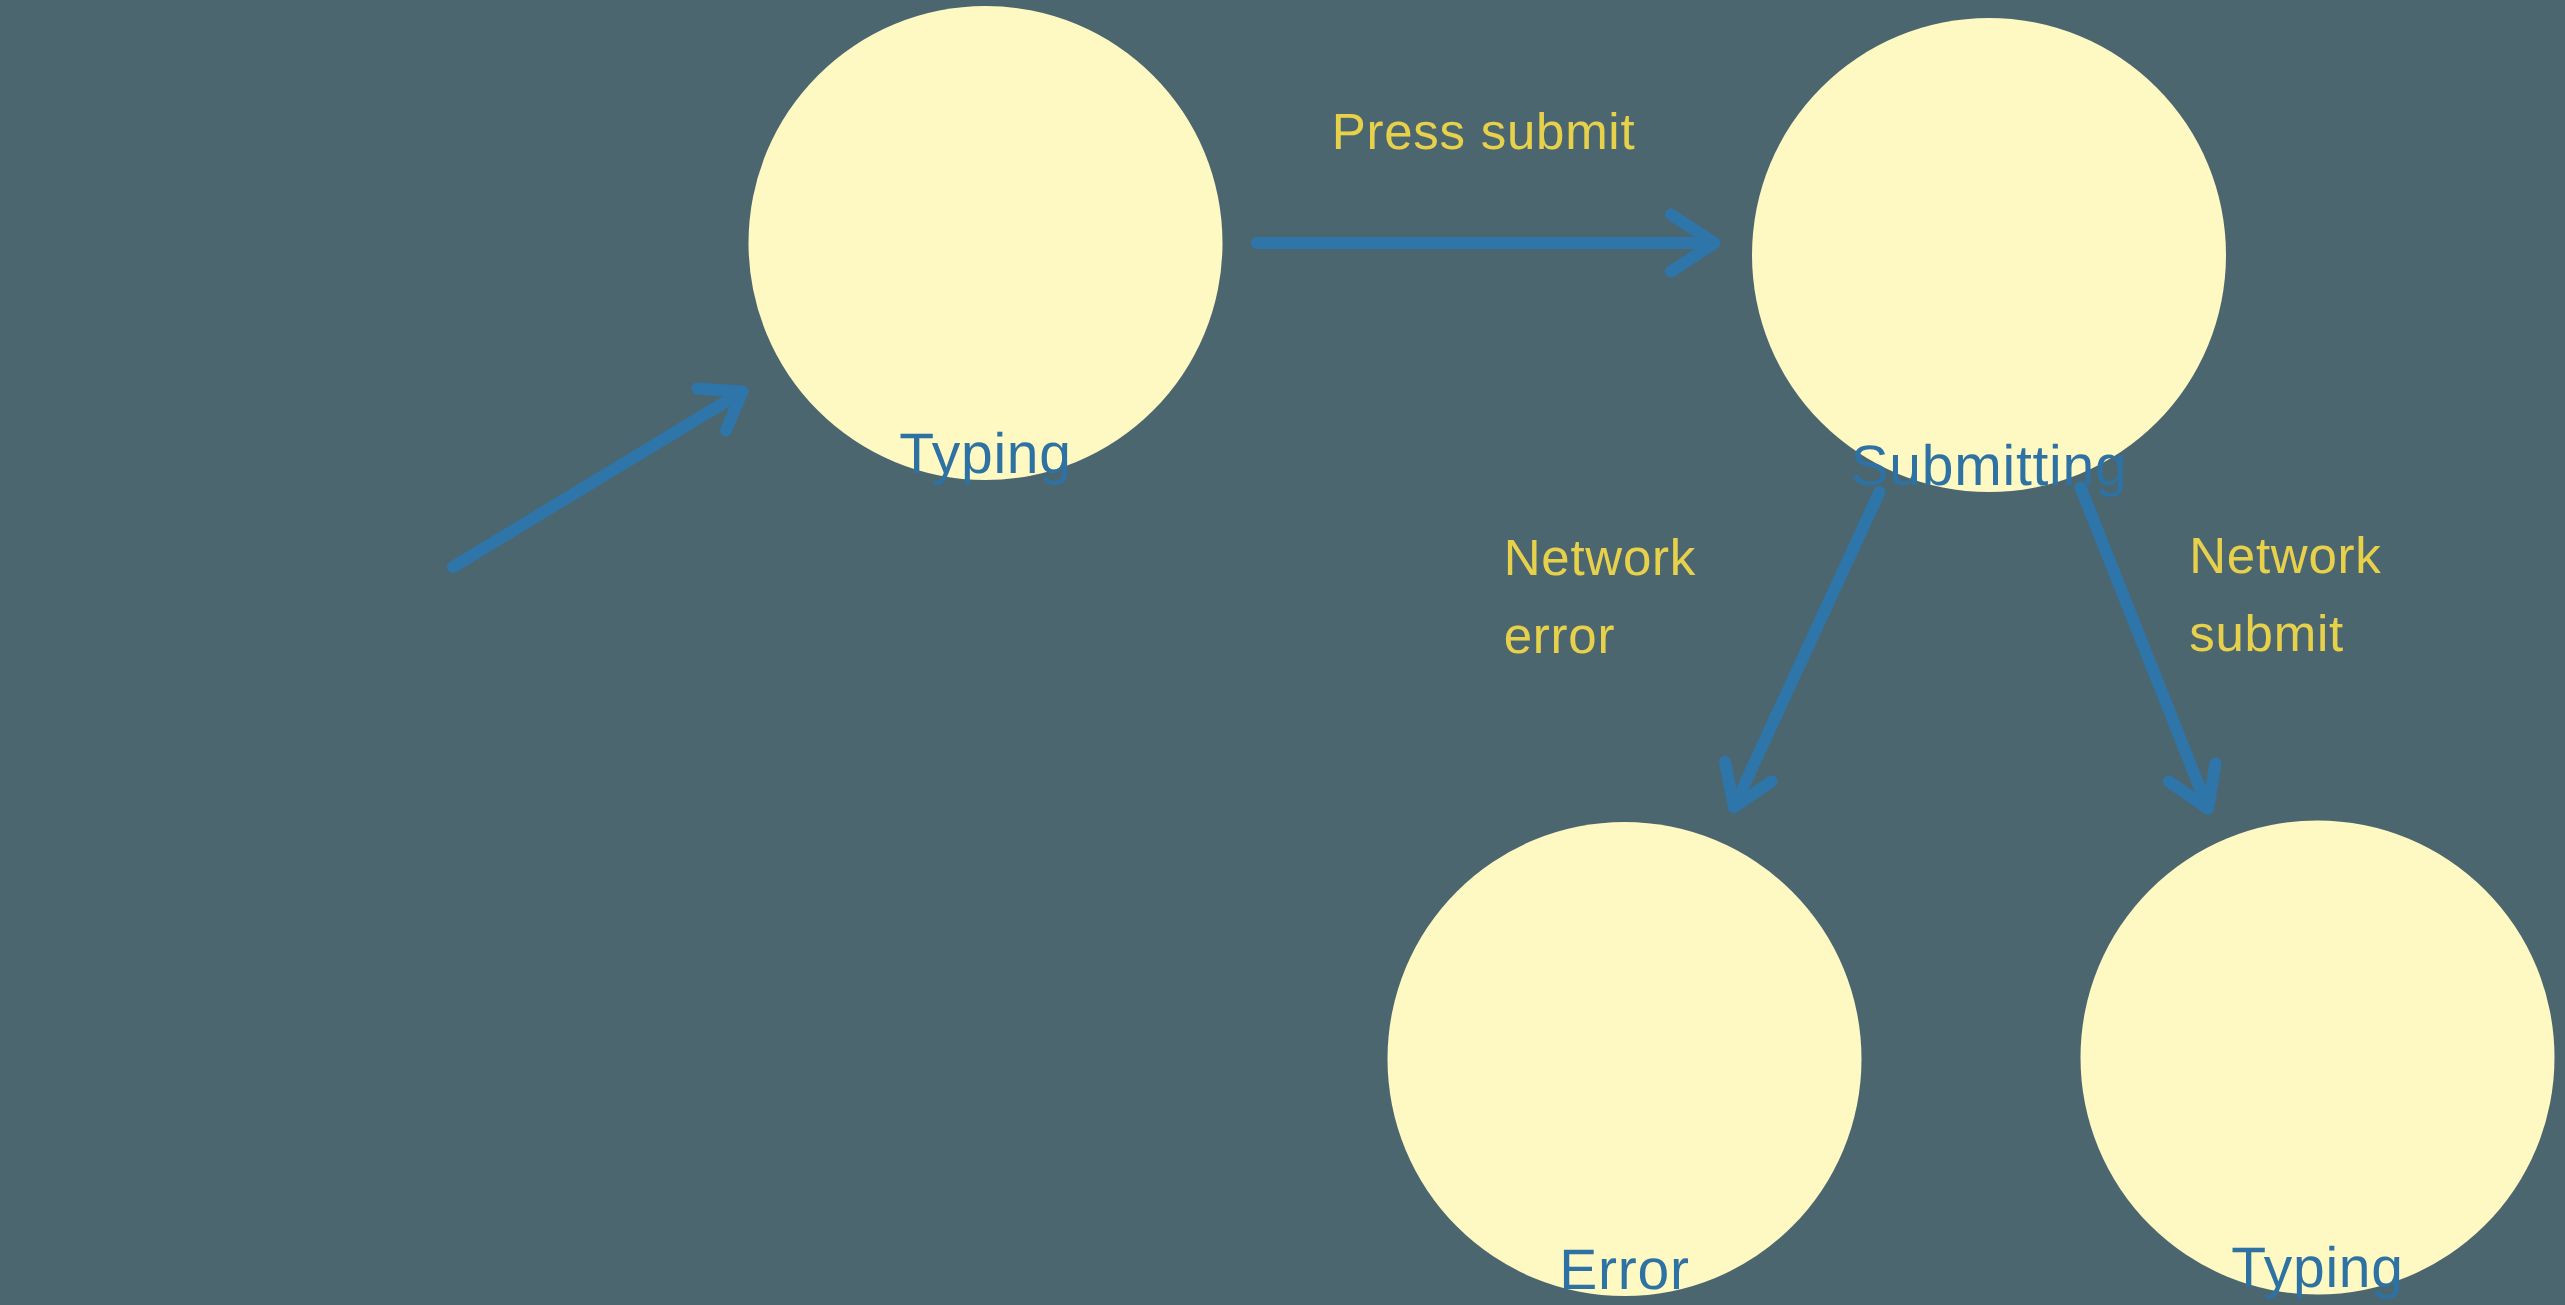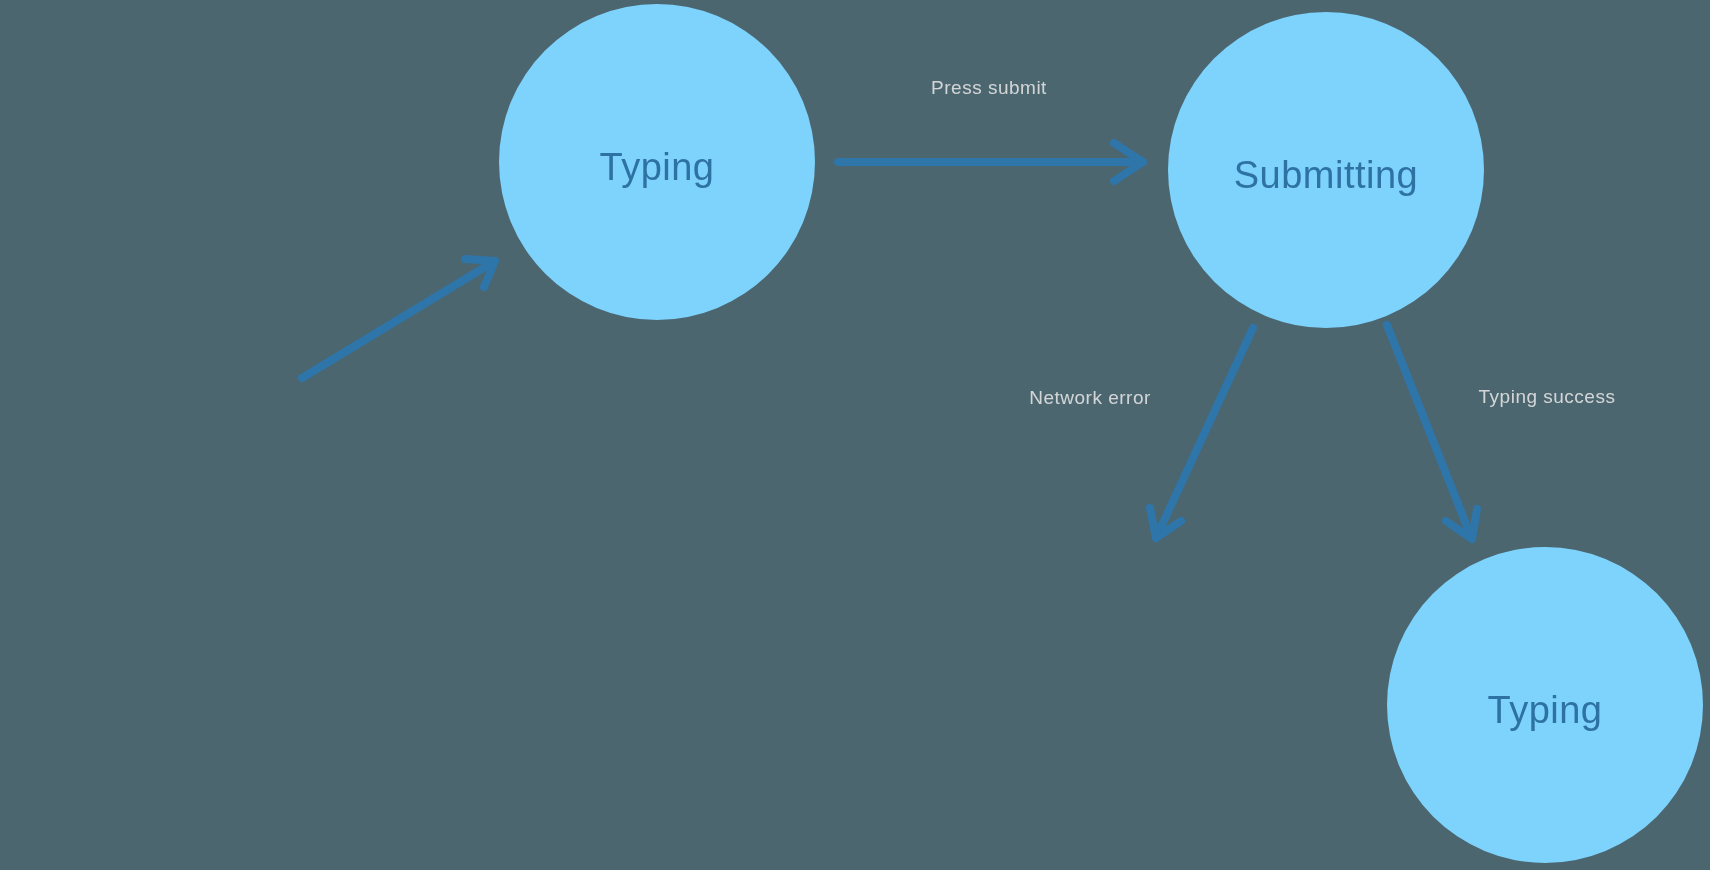--- a/index.html
+++ b/index.html
@@ -28,41 +28,41 @@
     stroke: #2E75AA;
     stroke-width: 8;
     stroke-linecap: round;
     stroke-linejoin: round;
   }
   .node {
     position: absolute;
     width: 316px;
     height: 316px;
     border-radius: 50%;
-    background: #7dd3fc;
+    background: #fef9c3;
     display: flex;
-    align-items: center;
+    align-items: flex-end;
     justify-content: center;
   }
   .node-label {
     color: #2E72A3;
     font-size: 38px;
     font-weight: 500;
     letter-spacing: 0.5px;
     transform: translateY(5px);
   }
   .edge-label {
     position: absolute;
     transform: translate(-50%, -50%);
-    color: #e5e5e5;
+    color: #fde047;
     opacity: 0.88;
-    font-size: 19px;
+    font-size: 34px;
     font-weight: 500;
     line-height: 52px;
-    text-align: center;
+    text-align: left;
     letter-spacing: 0.5px;
   }
   .edge-label.wrap-narrow { width: 130px; }
   .edge-label.wrap-mid    { width: 175px; }
   .edge-label.nowrap      { white-space: nowrap; }
 
   
   #node-empty      { left: 6px;    top: 342px; }
   #node-typing     { left: 499px;  top: 4px;   }
   #node-submitting { left: 1168px; top: 12px;   }
@@ -105,25 +105,28 @@
 
 
   <div class="node" id="node-typing">
     <span class="node-label">Typing</span>
   </div>
 
   <div class="node" id="node-submitting">
     <span class="node-label">Submitting</span>
   </div>
 
+  <div class="node" id="node-error">
+    <span class="node-label">Error</span>
+  </div>
 
   <div class="node" id="node-success">
     <span class="node-label">Typing</span>
   </div>
 
 
   <div class="edge-label nowrap" id="label-press-submit">Press submit</div>
 
   <div class="edge-label wrap-mid" id="label-network-error">Network error</div>
 
-  <div class="edge-label wrap-mid" id="label-network-success">Typing success</div>
+  <div class="edge-label wrap-mid" id="label-network-success">Network submit</div>
 
 </div>
 
 </body></html>

